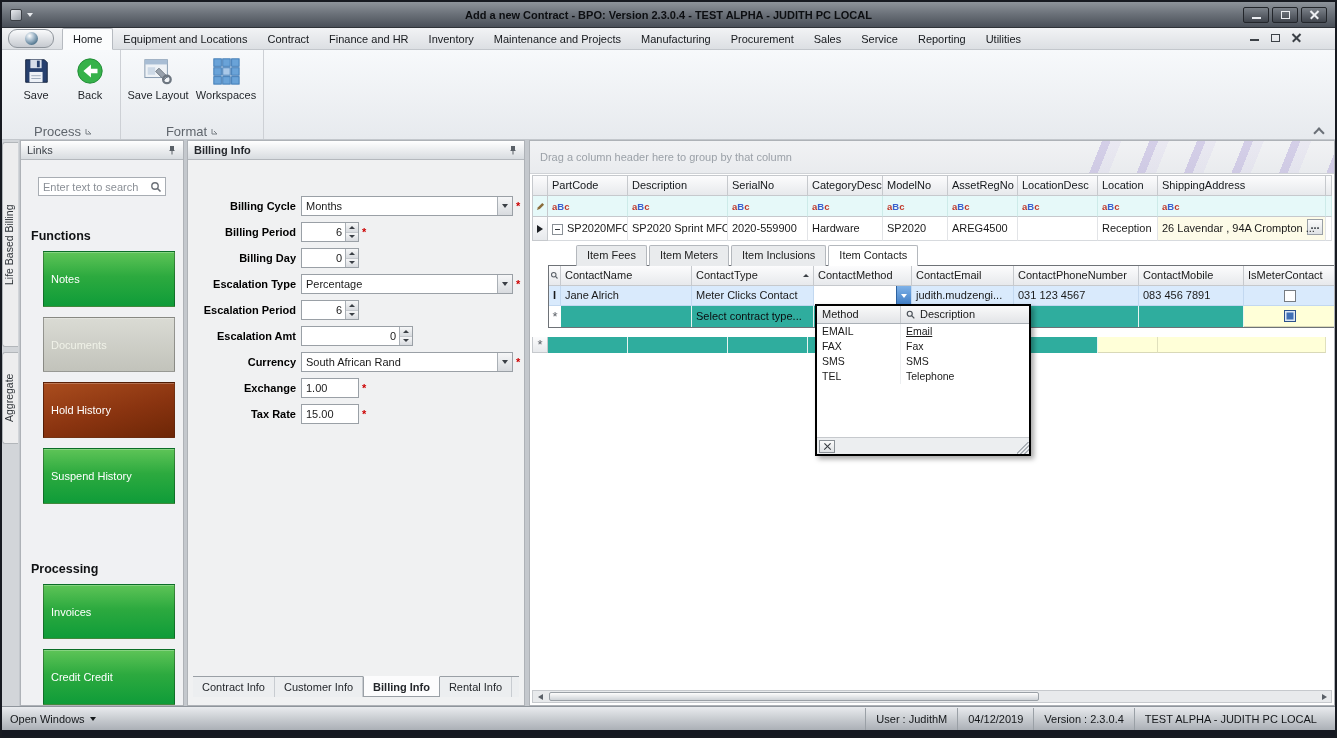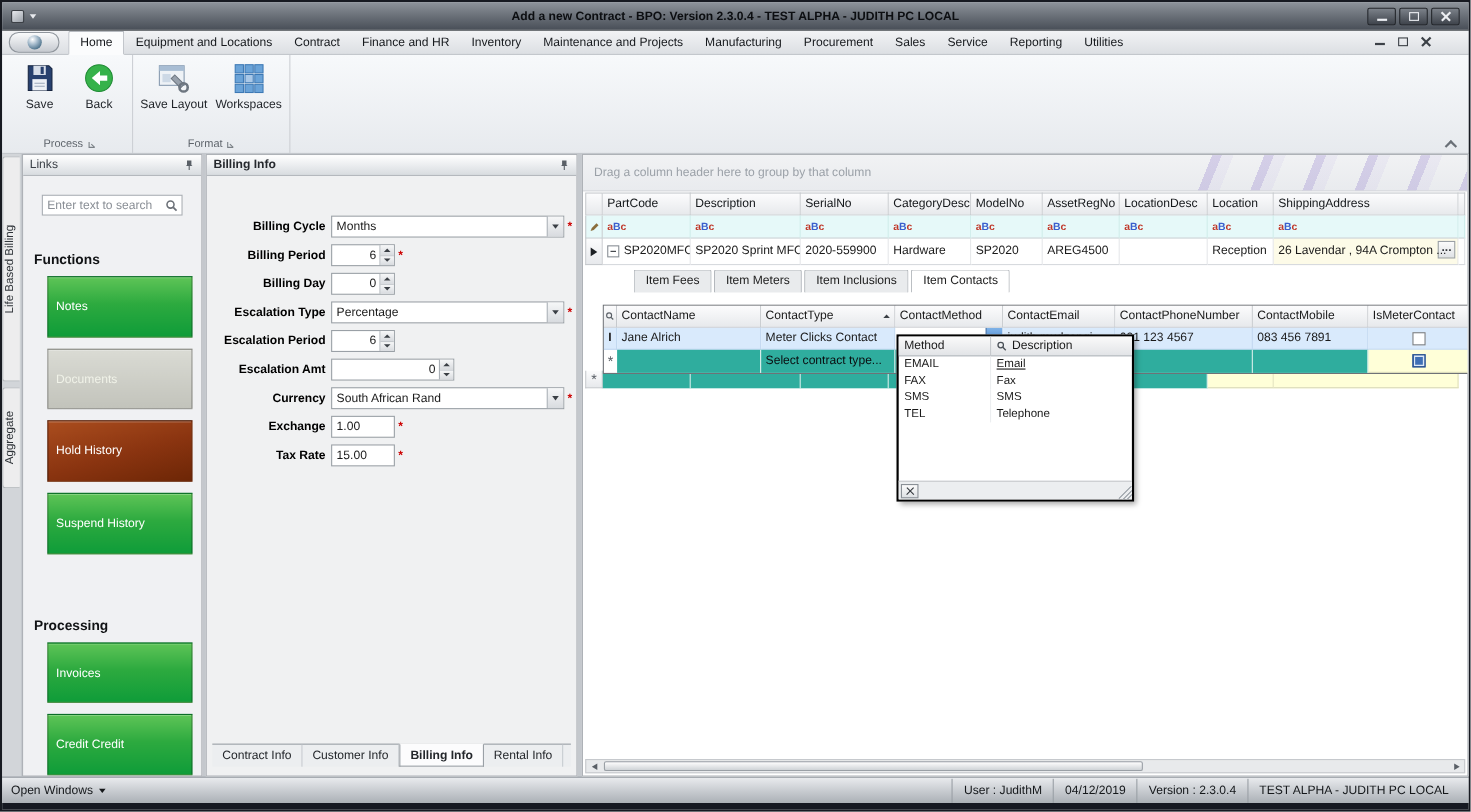--- a/index.html
+++ b/index.html
@@ -34,21 +34,21 @@
   .orb { width:13px; height:13px; border-radius:50%; background:radial-gradient(circle at 35% 30%,#ffffff,#9fb6c8 40%,#51758d 75%,#2e4a5e); }
   .rtab { padding:0 10px; line-height:20px; color:#16191d; white-space:nowrap; }
   .rtab.active { background:#fbfcfd; border:1px solid #b6bac0; border-bottom:1px solid #fbfcfd; margin-bottom:-1px; border-radius:2px 2px 0 0; }
   .mini-controls { position:absolute; right:34px; top:5px; display:flex; gap:12px; align-items:center; }
 
   
   .ribbonband { height:90px; flex:0 0 90px; display:flex; background:linear-gradient(180deg,#f7f9fb,#e7eaee);
                 border-bottom:1px solid #c3c7cc; position:relative; padding-left:4px; }
   .rgroup { display:flex; flex-direction:column; border-right:1px solid #cdd0d5; }
   .rg-buttons { flex:1; display:flex; padding:3px 6px 0 6px; gap:6px; }
-  .rg-label { height:15px; text-align:center; color:#5f656c; font-size:10px; display:flex; align-items:center; justify-content:center; gap:4px;}
+  .rg-label { height:15px; text-align:center; color:#5f656c; font-size:13px; display:flex; align-items:center; justify-content:center; gap:4px;}
   .bigbtn { width:48px; display:flex; flex-direction:column; align-items:center; padding-top:3px; gap:3px; border-radius:3px; }
   .bigbtn.wide { width:62px; }
   .bigbtn span { color:#1f2328; }
   .collapse-chevron { position:absolute; right:10px; bottom:3px; width:12px; height:8px; }
   .collapse-chevron::before { content:""; position:absolute; left:2px; top:1px; width:6px; height:6px;
         border-left:2px solid #6a7077; border-top:2px solid #6a7077; transform:rotate(45deg); }
 
   
   .main { flex:1; display:flex; background:#c4c8cd; overflow:hidden; }
 
@@ -122,21 +122,21 @@
   .ellipsisbtn { float:right; width:16px; height:16px; margin:2px 2px 0 0; background:linear-gradient(#fbfbfb,#dfe2e5);
                  border:1px solid #9aa0a6; line-height:10px; text-align:center; font-weight:bold; color:#33373c; }
   .tc { background:#2fad9e; border-right:1px solid #e8f4f2; }
   .yc { background:#ffffd8; border-right:1px solid #e0e0bd; border-bottom:1px solid #d9d9b8; }
 
   .dtabs { position:absolute; left:46px; top:104px; height:21px; display:flex; z-index:3;}
   .dtab { padding:0 10px; line-height:19px; background:#e9ebed; border:1px solid #b4b8bd; border-bottom:none; margin-right:2px;
           color:#222; border-radius:2px 2px 0 0; }
   .dtab.active { background:#fff; font-weight:normal; position:relative; top:0; height:21px; }
 
-  .inner { position:absolute; left:18px; top:136px; width:789px; height:63px; border:1px solid #6e7277; background:#fff; z-index:2;}
+  .inner { position:absolute; left:18px; top:124px; width:789px; height:63px; border:1px solid #6e7277; background:#fff; z-index:2;}
   .irow { display:flex; }
   .ih { background:linear-gradient(180deg,#fcfcfd,#e7e9ec); border-right:1px solid #c6c9cd; border-bottom:1px solid #c6c9cd;
         line-height:19px; padding-left:4px; overflow:hidden; white-space:nowrap; height:20px;}
   .ir1 { background:#d9eafc; border-right:1px solid #c2d8f0; border-bottom:1px solid #c2d8f0; line-height:19px; height:20px;
          padding-left:4px; overflow:hidden; white-space:nowrap; }
   .ir2 { height:21px; line-height:20px; padding-left:4px; overflow:hidden; white-space:nowrap; color:#0b0d10;}
   .iind { display:flex; align-items:center; justify-content:center; padding:0; }
   .editcell { background:#fff; display:flex; padding:0; align-items:stretch; }
   .ec-val { flex:1; }
   .ec-btn { width:15px; background:linear-gradient(#7fb2e8,#3e7cc4); border-left:1px solid #2d62a0; display:flex; align-items:center; justify-content:center; }

